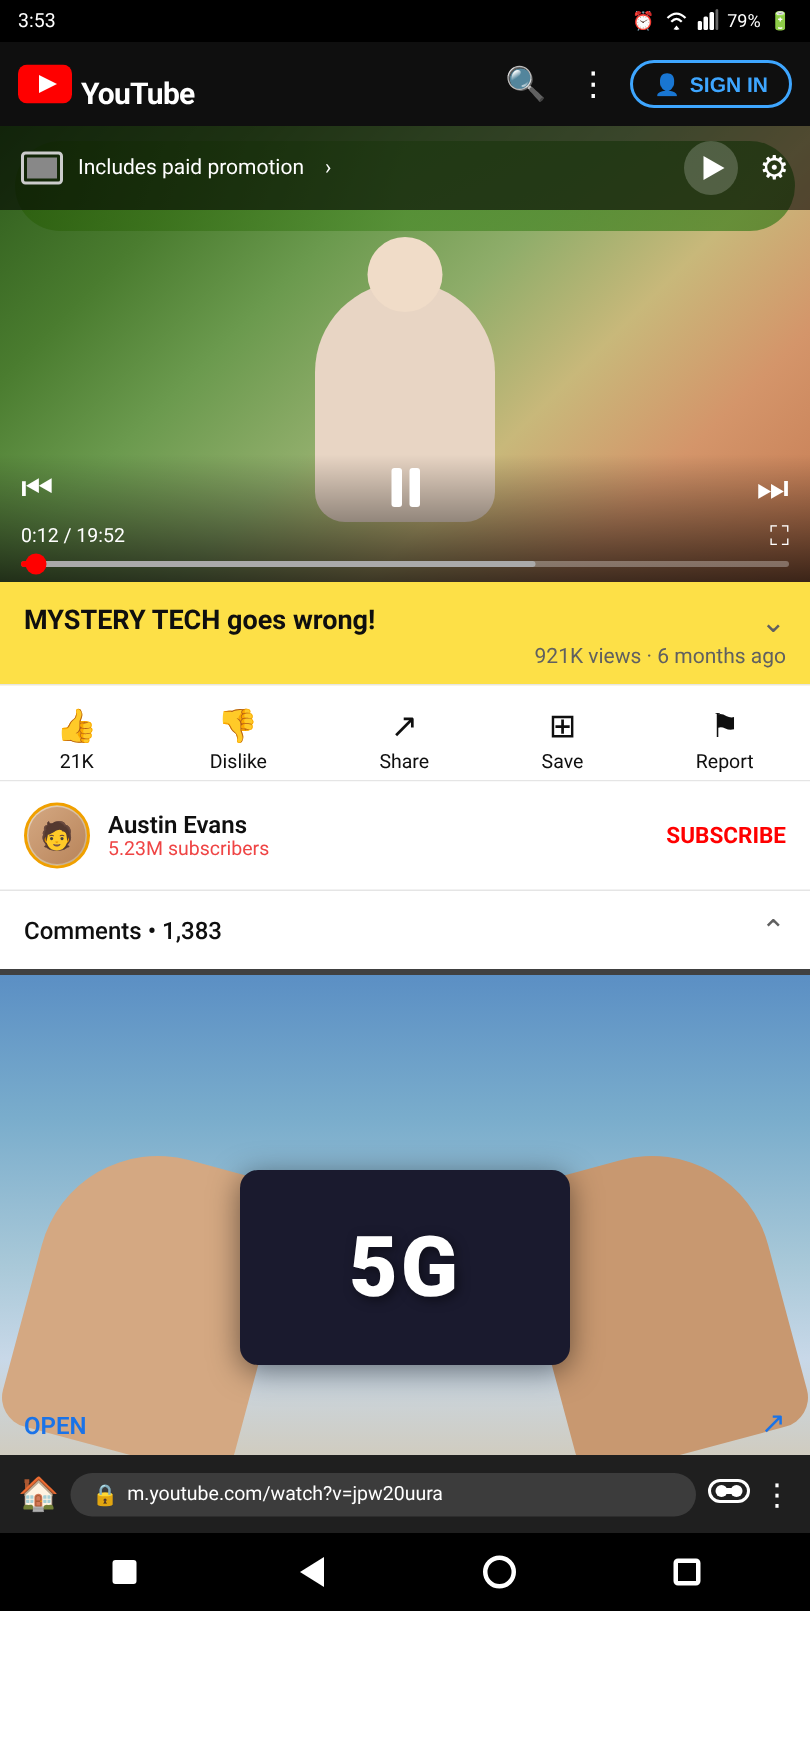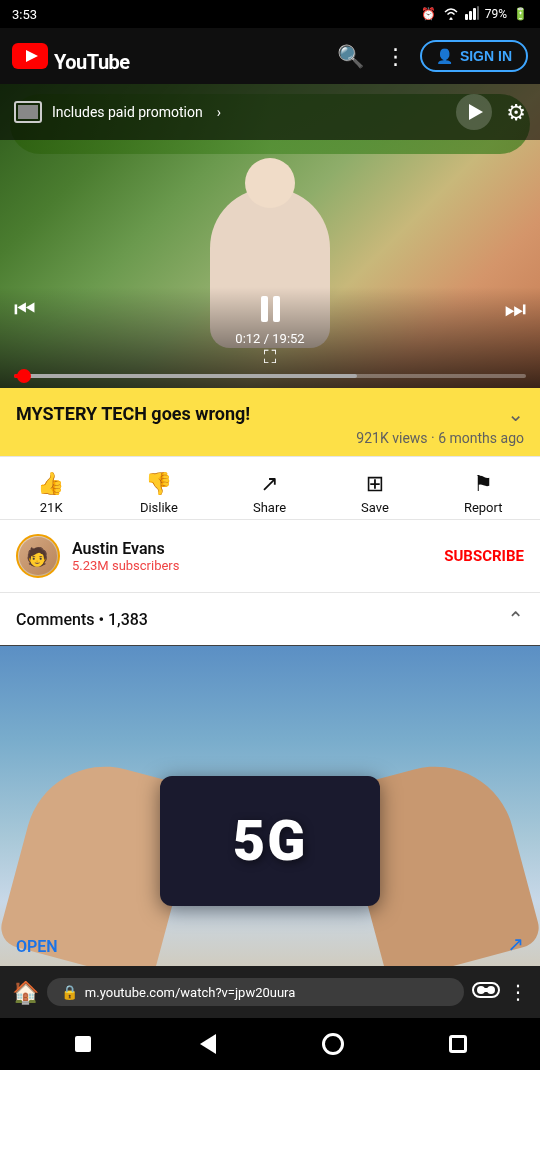--- a/index.html
+++ b/index.html
@@ -203,21 +203,20 @@
       width: 7px;
       height: 26px;
       background: #fff;
       border-radius: 2px;
     }
     .time-row {
       display: flex;
       align-items: center;
       justify-content: space-between;
       margin-bottom: 6px;
-      flex-direction: column;
     }
     .time-text {
       color: #fff;
       font-size: 13px;
     }
     .fullscreen-icon {
       color: #fff;
       font-size: 18px;
     }
     
@@ -349,21 +348,21 @@
       text-transform: uppercase;
     }
 
     
     .comments-row {
       display: flex;
       align-items: center;
       justify-content: space-between;
       padding: 14px 16px;
       background: #fff;
-      border-bottom: 1px solid #404040;
+      border-bottom: 4px solid #404040;
       gap: 44px;
     }
     .comments-label {
       font-size: 16px;
       color: #0f0f0f;
       font-weight: 500;
     }
     .comments-chevron {
       color: #606060;
       font-size: 20px;

